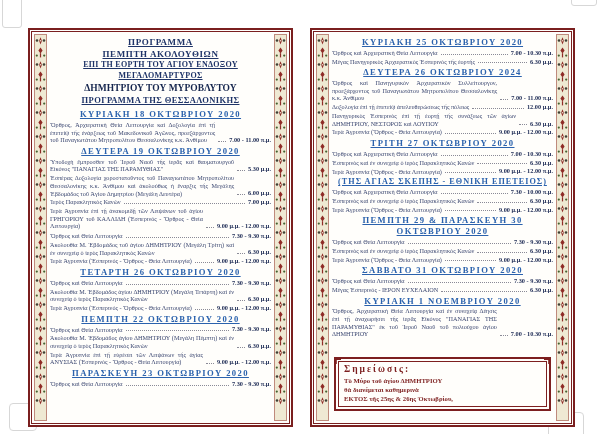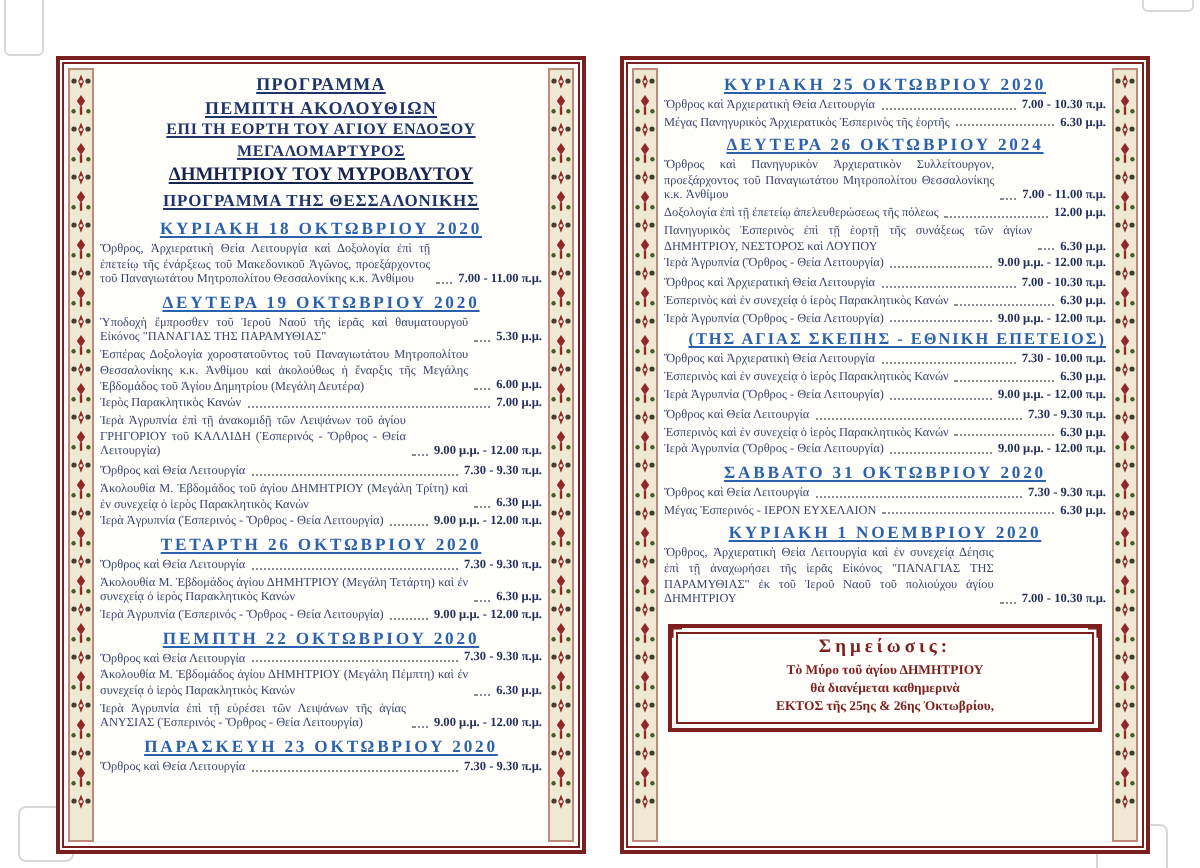--- a/index.html
+++ b/index.html
@@ -41,52 +41,52 @@
   .content{
     position:absolute;left:20px;right:20px;top:5px;bottom:5px;
     overflow:hidden;
   }
 
   
   .doc-title{text-align:center;margin:2px 0 3px 0;color:var(--title_navy);font-weight:bold;}
   .doc-title .tl1{display:block;font-size:9px;text-decoration:underline;letter-spacing:.6px;line-height:1.3;}
   .doc-title .tl2{display:block;font-size:9px;text-decoration:underline;letter-spacing:.6px;line-height:1.3;}
   .doc-title .tl3{display:block;font-size:8px;text-decoration:underline;letter-spacing:.3px;line-height:1.35;}
-  .doc-title .tl4{display:block;font-size:9.5px;text-decoration:underline;color:#15254d;line-height:1.35;}
+  .doc-title .tl4{display:block;font-size:9.5px;color:#15254d;line-height:1.35;}
   .doc-title .tl5{display:block;font-size:8.5px;text-decoration:underline;letter-spacing:.4px;line-height:1.35;}
 
   
   .day{margin-bottom:2px;}
   .day-heading{
     margin:2px 0 1px 0;text-align:center;color:var(--heading_blue);
     font-size:8.6px;font-weight:bold;letter-spacing:1.4px;
     text-decoration:underline;line-height:1.25;
   }
   .day-subheading{
-    margin:0 0 1px 0;text-align:right;color:var(--heading_blue);
+    margin:0 0 1px 0;text-align:center;color:var(--heading_blue);
     font-size:8.2px;font-weight:bold;letter-spacing:1px;
     text-decoration:underline;line-height:1.2;
   }
   .entry{display:flex;align-items:flex-end;margin-bottom:1px;}
   .entry .t{
     flex:0 1 auto;min-width:0;font-size:6.2px;line-height:1.24;
     color:var(--body_text);text-align:justify;
   }
   .entry .dots{
     flex:1 0 8px;border-bottom:1px dotted #8a8a97;margin:0 3px 2px 3px;height:1px;
   }
   .entry .time{
     flex:0 0 auto;font-size:6.3px;font-weight:bold;color:var(--bold_navy);
     white-space:nowrap;line-height:1.24;
   }
 
   
   .note-box{
-    position:relative;margin:8px 2px 2px 2px;padding:4px 8px 5px 8px;
-    border:2px solid var(--note_maroon);text-align:center;background:#fffefb;
+    position:relative;margin:19px 2px 2px 2px;padding:4px 8px 5px 8px;
+    border:2px solid var(--note_maroon);background:#fffefb;
   }
   .note-box::before{content:"";position:absolute;inset:2px;border:1px solid var(--note_maroon);pointer-events:none;}
   .nb-corner{position:absolute;width:7px;height:7px;background:var(--note_maroon);}
   .nb-corner.c1{left:-2px;top:-2px;clip-path:polygon(0 0,100% 0,100% 40%,40% 40%,40% 100%,0 100%);}
   .nb-corner.c2{right:-2px;top:-2px;clip-path:polygon(0 0,100% 0,100% 100%,60% 100%,60% 40%,0 40%);}
   .note-heading{
     font-size:9.5px;font-weight:bold;letter-spacing:2px;color:var(--note_maroon);
     margin-bottom:2px;line-height:1.3;
   }
   .note-line{font-size:6.7px;font-weight:bold;color:var(--note_maroon);line-height:1.32;}
@@ -1038,20 +1038,21 @@
 
   <div class="entry">
     <span class="t">Ἱερὰ Ἀγρυπνία (Ὄρθρος - Θεία Λειτουργία)</span>
     <span class="dots"></span>
     <span class="time">9.00 μ.μ. - 12.00 π.μ.</span>
   </div>
 </div>
   </section>
 
   <section class="day">
+    <h3 class="day-heading">ΤΡΙΤΗ 27 ΟΚΤΩΒΡΙΟΥ 2020</h3>
 
     <div class="entries">
   <div class="entry">
     <span class="t">Ὄρθρος καὶ Ἀρχιερατικὴ Θεία Λειτουργία</span>
     <span class="dots"></span>
     <span class="time">7.00 - 10.30 π.μ.</span>
   </div>
 
   <div class="entry">
     <span class="t">Ἑσπερινὸς καὶ ἐν συνεχείᾳ ὁ ἱερὸς Παρακλητικὸς Κανών</span>
@@ -1084,20 +1085,21 @@
 
   <div class="entry">
     <span class="t">Ἱερὰ Ἀγρυπνία (Ὄρθρος - Θεία Λειτουργία)</span>
     <span class="dots"></span>
     <span class="time">9.00 μ.μ. - 12.00 π.μ.</span>
   </div>
 </div>
   </section>
 
   <section class="day">
+    <h3 class="day-heading">ΠΕΜΠΤΗ 29 &amp; ΠΑΡΑΣΚΕΥΗ 30 ΟΚΤΩΒΡΙΟΥ 2020</h3>
 
     <div class="entries">
   <div class="entry">
     <span class="t">Ὄρθρος καὶ Θεία Λειτουργία</span>
     <span class="dots"></span>
     <span class="time">7.30 - 9.30 π.μ.</span>
   </div>
 
   <div class="entry">
     <span class="t">Ἑσπερινὸς καὶ ἐν συνεχείᾳ ὁ ἱερὸς Παρακλητικὸς Κανών</span>

